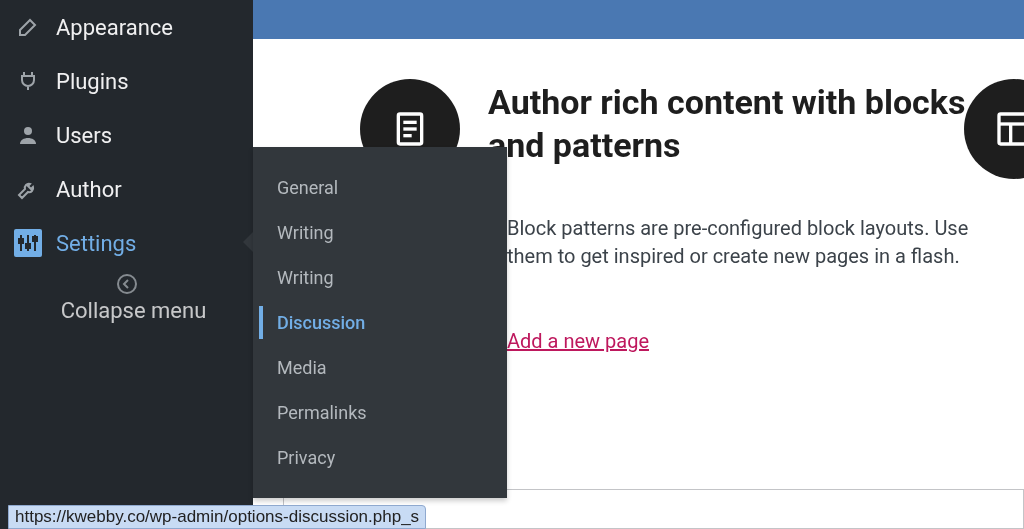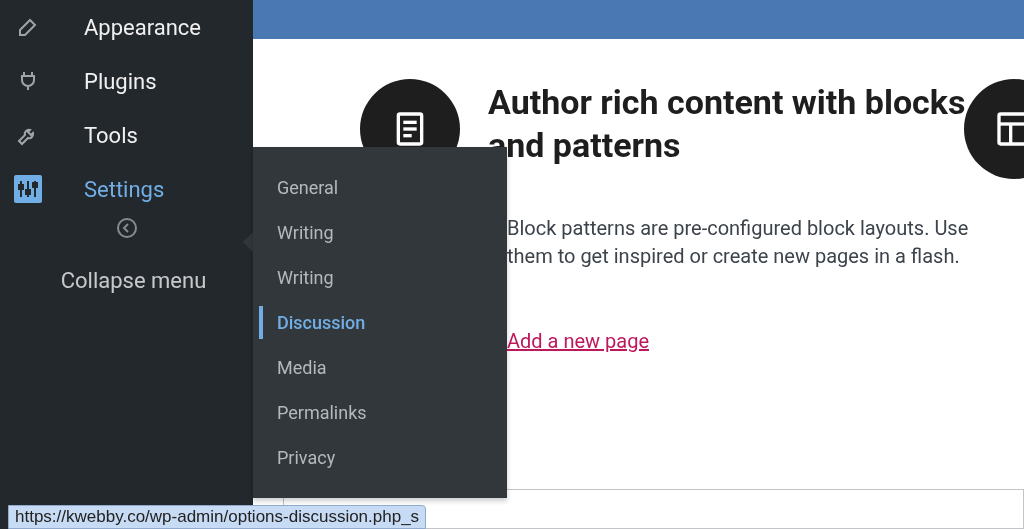--- a/index.html
+++ b/index.html
@@ -19,21 +19,20 @@
   }
   .menu-item{
     display: flex;
     align-items: center;
     height: 54px;
     padding-left: 14px;
     color: #f0f0f1;
     font-size: 22px;
     font-weight: 400;
     cursor: pointer;
-    gap: 28px;
   }
   .menu-item .icon{
     width: 28px; height: 28px;
     display: flex; align-items:center; justify-content:center;
     margin-right: 14px;
     color: rgba(240,246,252,.6);
   }
   .menu-item.active{ color:#72aee6; }
   .menu-item.active .icon{ color:#72aee6; background:#72aee6; border-radius:2px; }
   .menu-item.active .icon svg path,
@@ -181,28 +180,37 @@
 
   <div class="menu-item">
     <span class="icon">
       <svg viewBox="0 0 24 24" fill="none" stroke="currentColor" stroke-width="2">
         <path d="M8 3v4M16 3v4M6 7h12v4a6 6 0 01-6 6 6 6 0 01-6-6V7zM12 17v4"></path>
       </svg>
     </span>
     <span>Plugins</span>
   </div>
 
+  <div class="menu-item">
+    <span class="icon">
+      <svg viewBox="0 0 24 24" fill="currentColor">
+        <circle cx="12" cy="8" r="4"></circle>
+          <path d="M4 21c0-4 4-6 8-6s8 2 8 6"></path>
+      </svg>
+    </span>
+    <span>Users</span>
+  </div>
 
   <div class="menu-item">
     <span class="icon">
       <svg viewBox="0 0 24 24" fill="none" stroke="currentColor" stroke-width="2">
         <path d="M14 7a4 4 0 00-5 5l-6 6 3 3 6-6a4 4 0 005-5l-2 2-3-3 2-2z"></path>
       </svg>
     </span>
-    <span>Tools</span>
+    <span>Author</span>
   </div>
 
   <div class="menu-item active">
     <span class="icon">
       <svg viewBox="0 0 24 24" fill="none" stroke="#23282d" stroke-width="2">
         <line x1="5" y1="4" x2="5" y2="20"></line>
           <rect x="3" y="8" width="4" height="4"></rect>
         <line x1="12" y1="4" x2="12" y2="20"></line>
           <rect x="10" y="13" width="4" height="4"></rect>
         <line x1="19" y1="4" x2="19" y2="20"></line>

